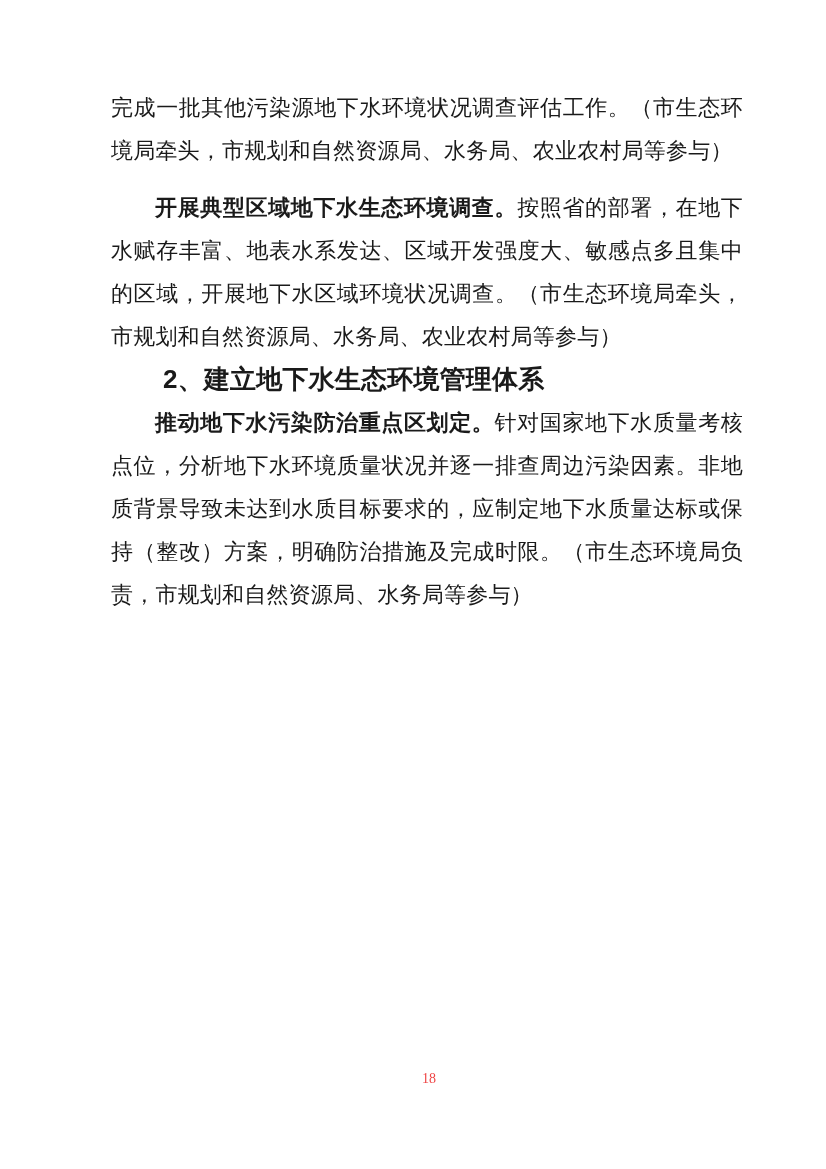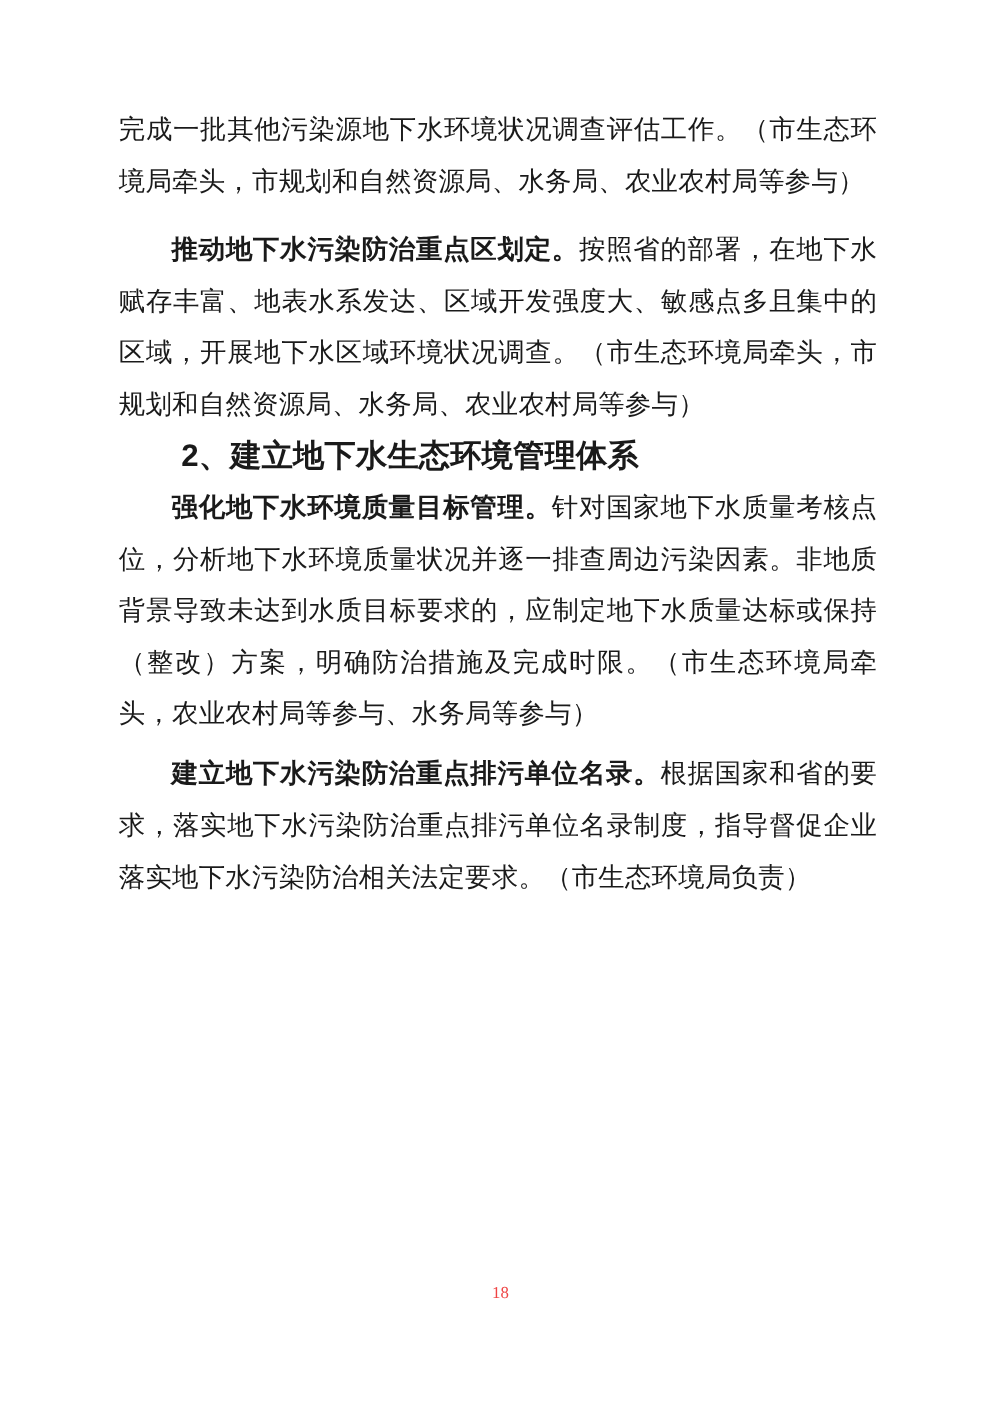--- a/index.html
+++ b/index.html
@@ -10,21 +10,21 @@
     width: 826px;
     height: 1169px;
     background: #ffffff;
     position: relative;
     overflow: hidden;
     font-family: "Liberation Serif", "DejaVu Serif", serif;
     color: #1a1a1a;
   }
   .page {
     position: absolute;
-    left: 4px;
+    left: 16px;
     top: 0;
     width: 724px;
     height: 1169px;
     background: #ffffff;
   }
   .content {
     position: absolute;
     left: 95px;
     top: 86px;
     width: 632px;
@@ -74,26 +74,25 @@
 </style>
 </head>
 <body>
 
 <div class="page">
 
   <div class="content">
 
     <p class="para no-indent"><span>完成一批其他污染源地下水环境状况调查评估工作。（市生态环境局牵头，市规划和自然资源局、水务局、农业农村局等参与）</span></p>
 
-    <p class="para space-before"><span class="lead">推动地下水污染防治重点区划定。</span><span>按照省的部署，在地下水赋存丰富、地表水系发达、区域开发强度大、敏感点多且集中的区域，开展地下水区域环境状况调查。（市生态环境局牵头，市规划和自然资源局、水务局、农业农村局等参与）</span></p>
+    <p class="para space-before"><span class="lead">开展典型区域地下水生态环境调查。</span><span>按照省的部署，在地下水赋存丰富、地表水系发达、区域开发强度大、敏感点多且集中的区域，开展地下水区域环境状况调查。（市生态环境局牵头，市规划和自然资源局、水务局、农业农村局等参与）</span></p>
 
     <p class="section-heading"><span>2、建立地下水生态环境管理体系</span></p>
 
-    <p class="para"><span class="lead">强化地下水环境质量目标管理。</span><span>针对国家地下水质量考核点位，分析地下水环境质量状况并逐一排查周边污染因素。非地质背景导致未达到水质目标要求的，应制定地下水质量达标或保持（整改）方案，明确防治措施及完成时限。（市生态环境局牵头，农业农村局等参与、水务局等参与）</span></p>
+    <p class="para"><span class="lead">推动地下水污染防治重点区划定。</span><span>针对国家地下水质量考核点位，分析地下水环境质量状况并逐一排查周边污染因素。非地质背景导致未达到水质目标要求的，应制定地下水质量达标或保持（整改）方案，明确防治措施及完成时限。（市生态环境局负责，市规划和自然资源局、水务局等参与）</span></p>
 
 
-    <p class="para small-space-before"><span class="lead">建立地下水污染防治重点排污单位名录。</span><span>根据国家和省的要求，落实地下水污染防治重点排污单位名录制度，指导督促企业落实地下水污染防治相关法定要求。（市生态环境局负责）</span></p>
 
   </div>
 
   <div class="page-number">18</div>
 
 </div>
 
 </body></html>

